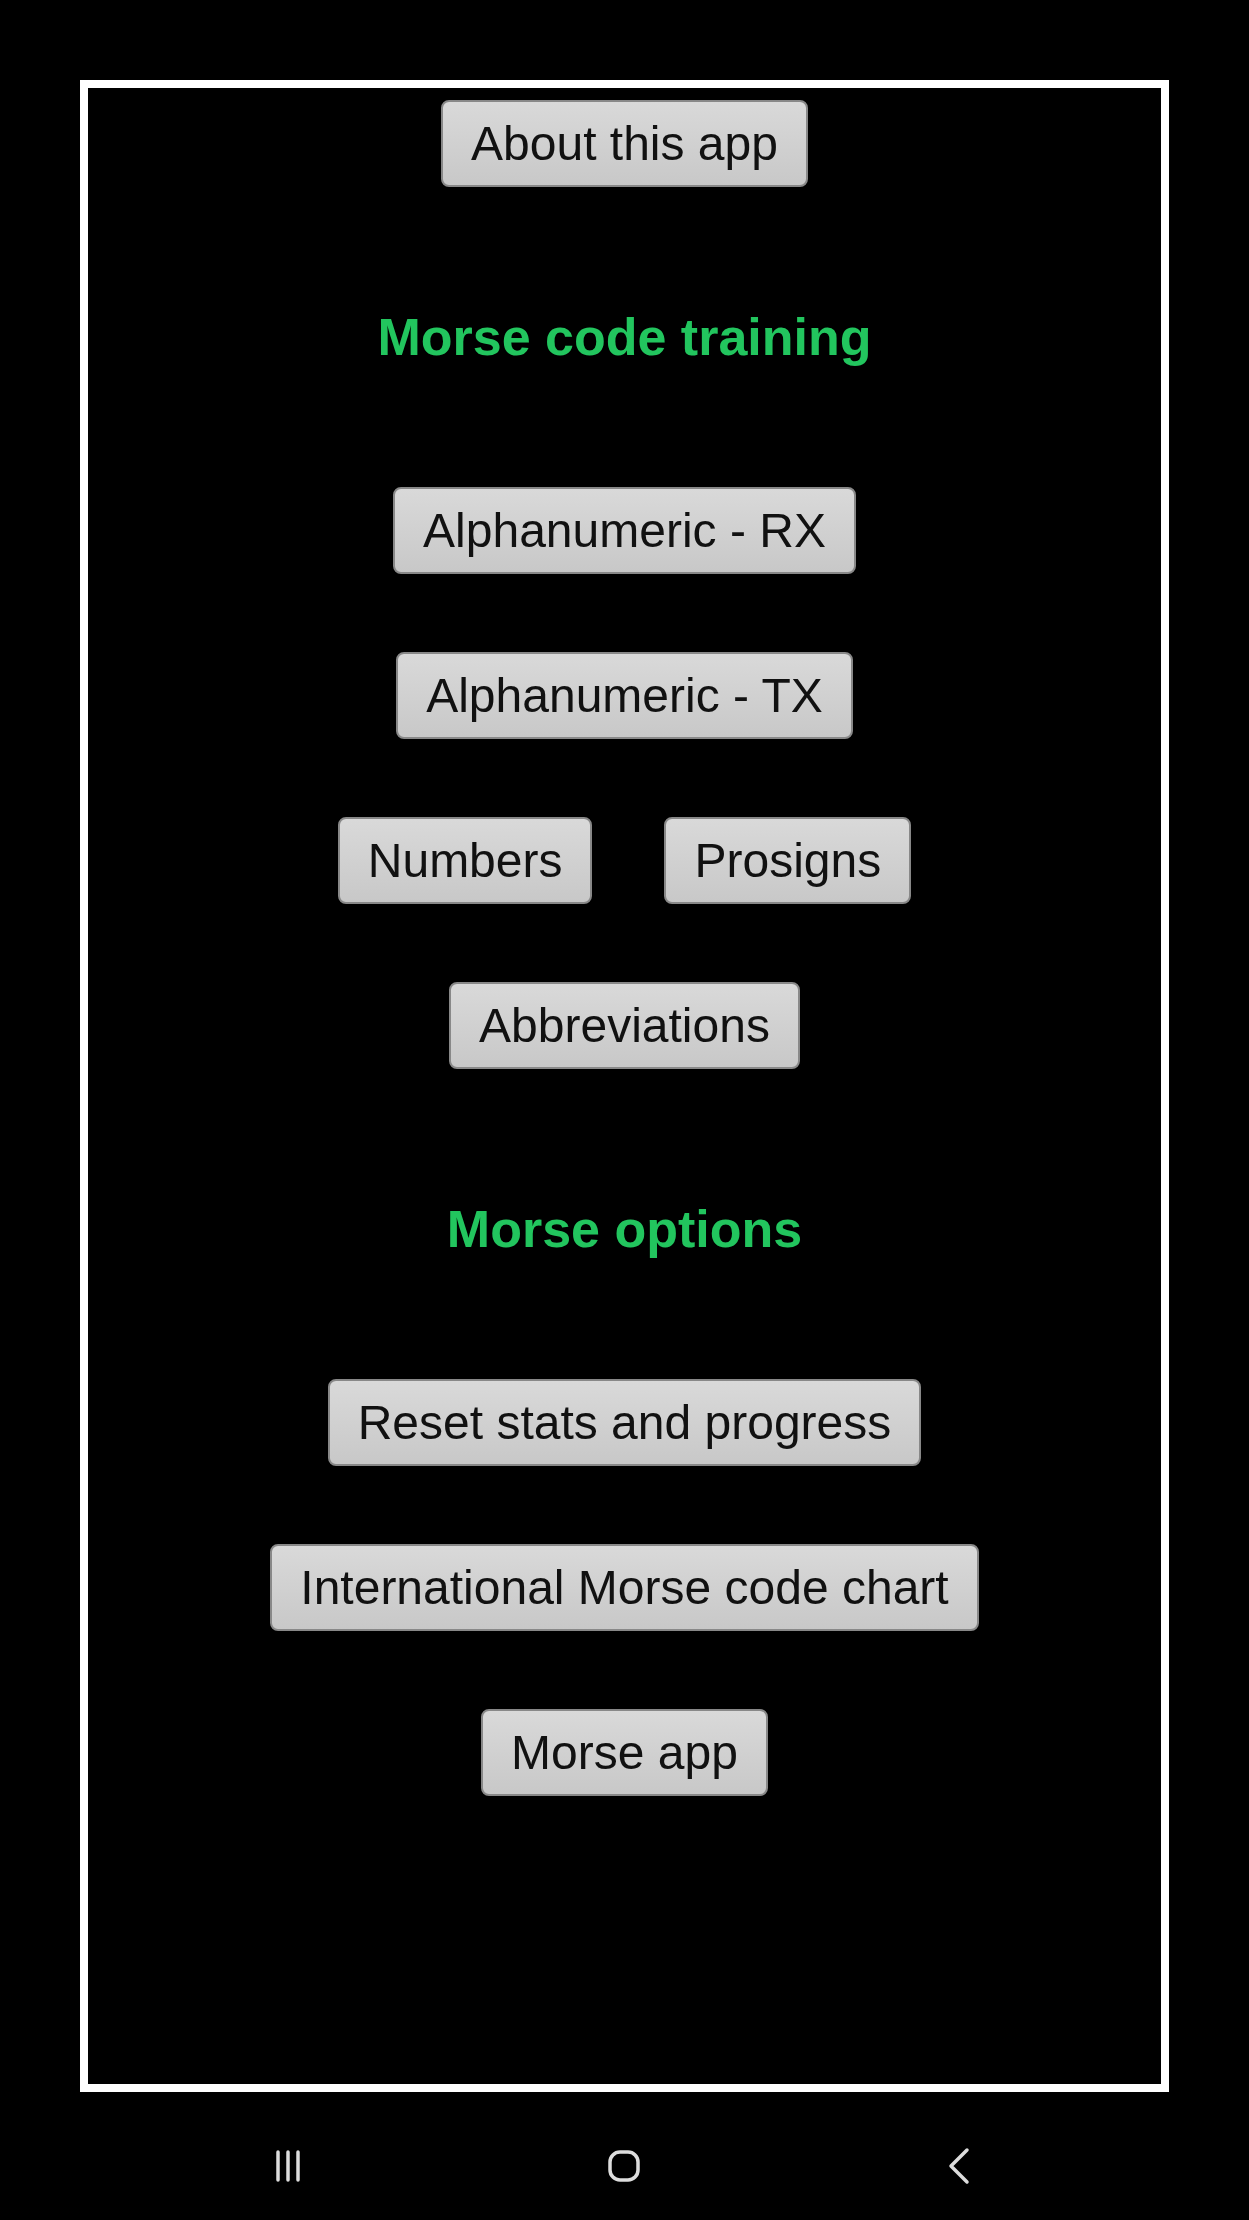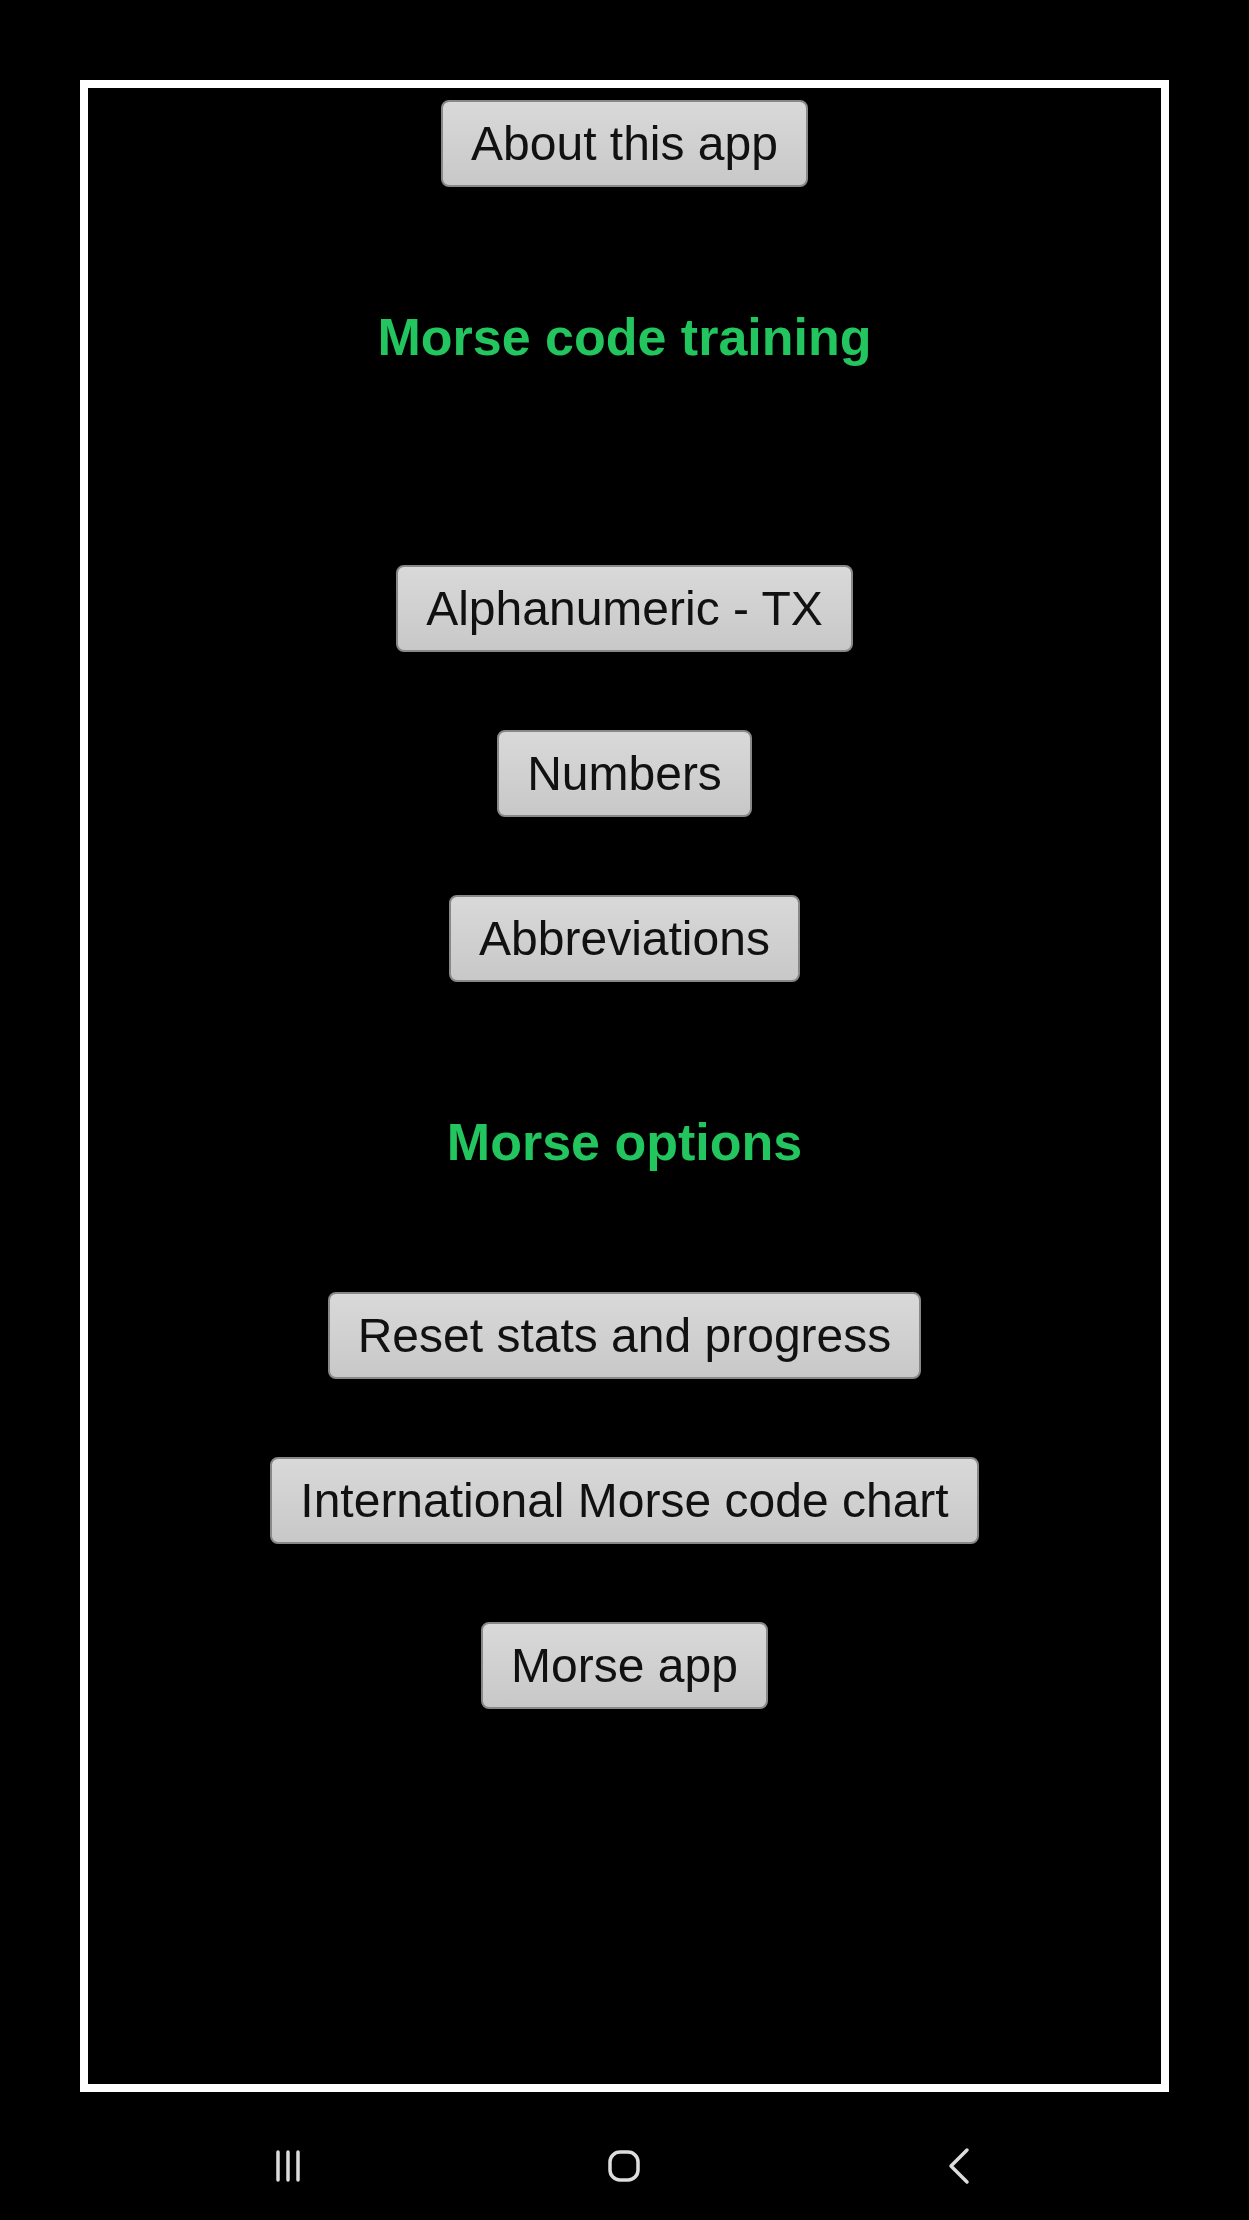--- a/index.html
+++ b/index.html
@@ -93,29 +93,31 @@
   <div class="panel">
 
     <button class="btn">About this app</button>
 
     <div class="spacer-lg"></div>
 
     <div class="heading">Morse code training</div>
 
     <div class="spacer-lg"></div>
 
+    <button class="btn">Alphanumeric - RX</button>
 
     <div class="spacer-md"></div>
 
     <button class="btn">Alphanumeric - TX</button>
 
     <div class="spacer-md"></div>
 
     <div class="row">
       <button class="btn">Numbers</button>
+      <button class="btn">Prosigns</button>
     </div>
 
     <div class="spacer-md"></div>
 
     <button class="btn">Abbreviations</button>
 
     <div style="height:130px"></div>
 
     <div class="heading">Morse options</div>
 

